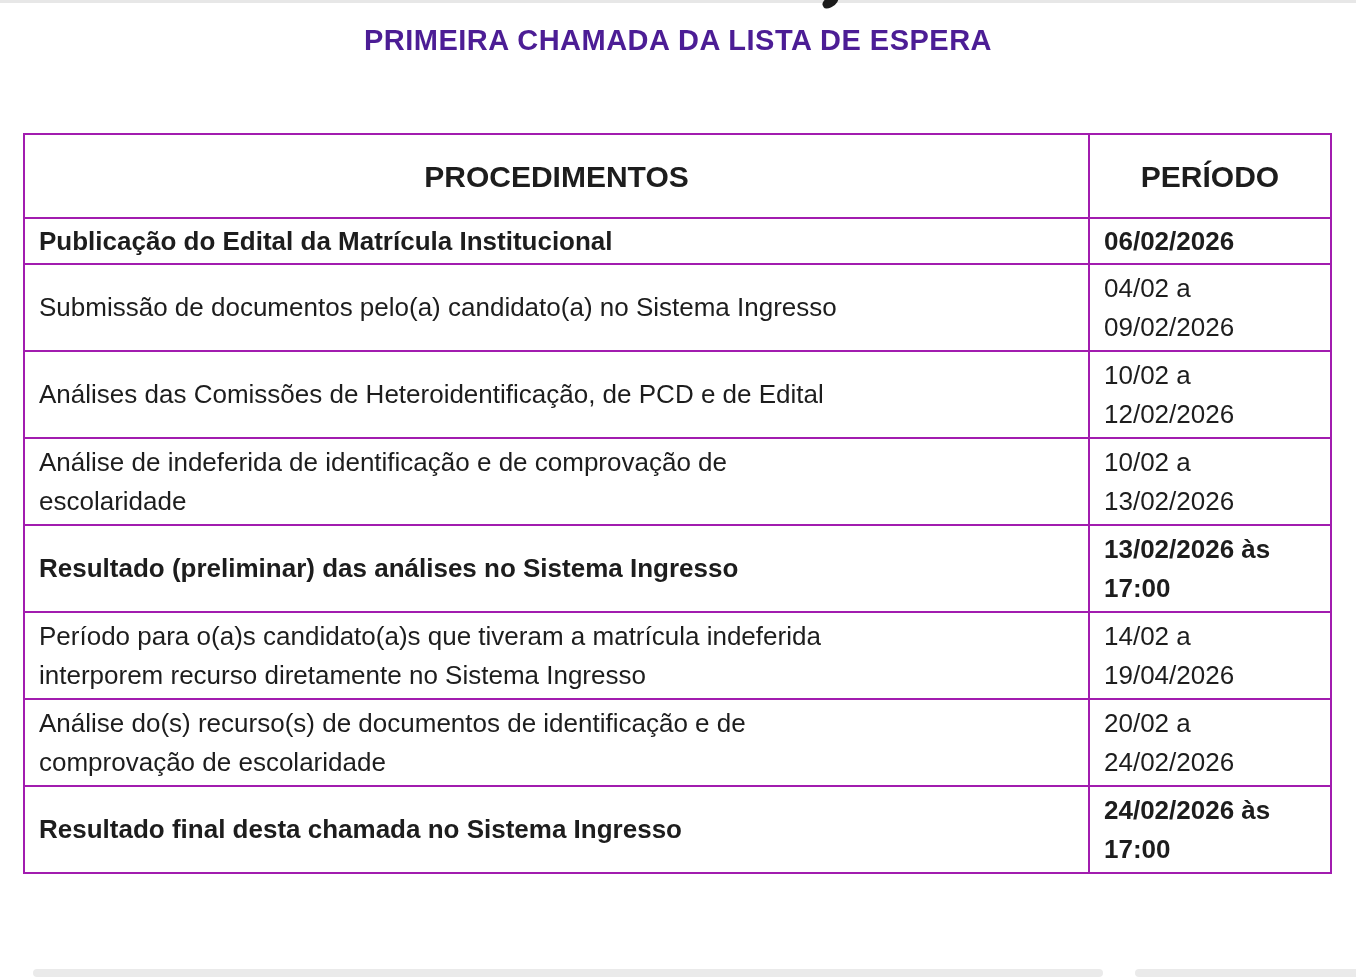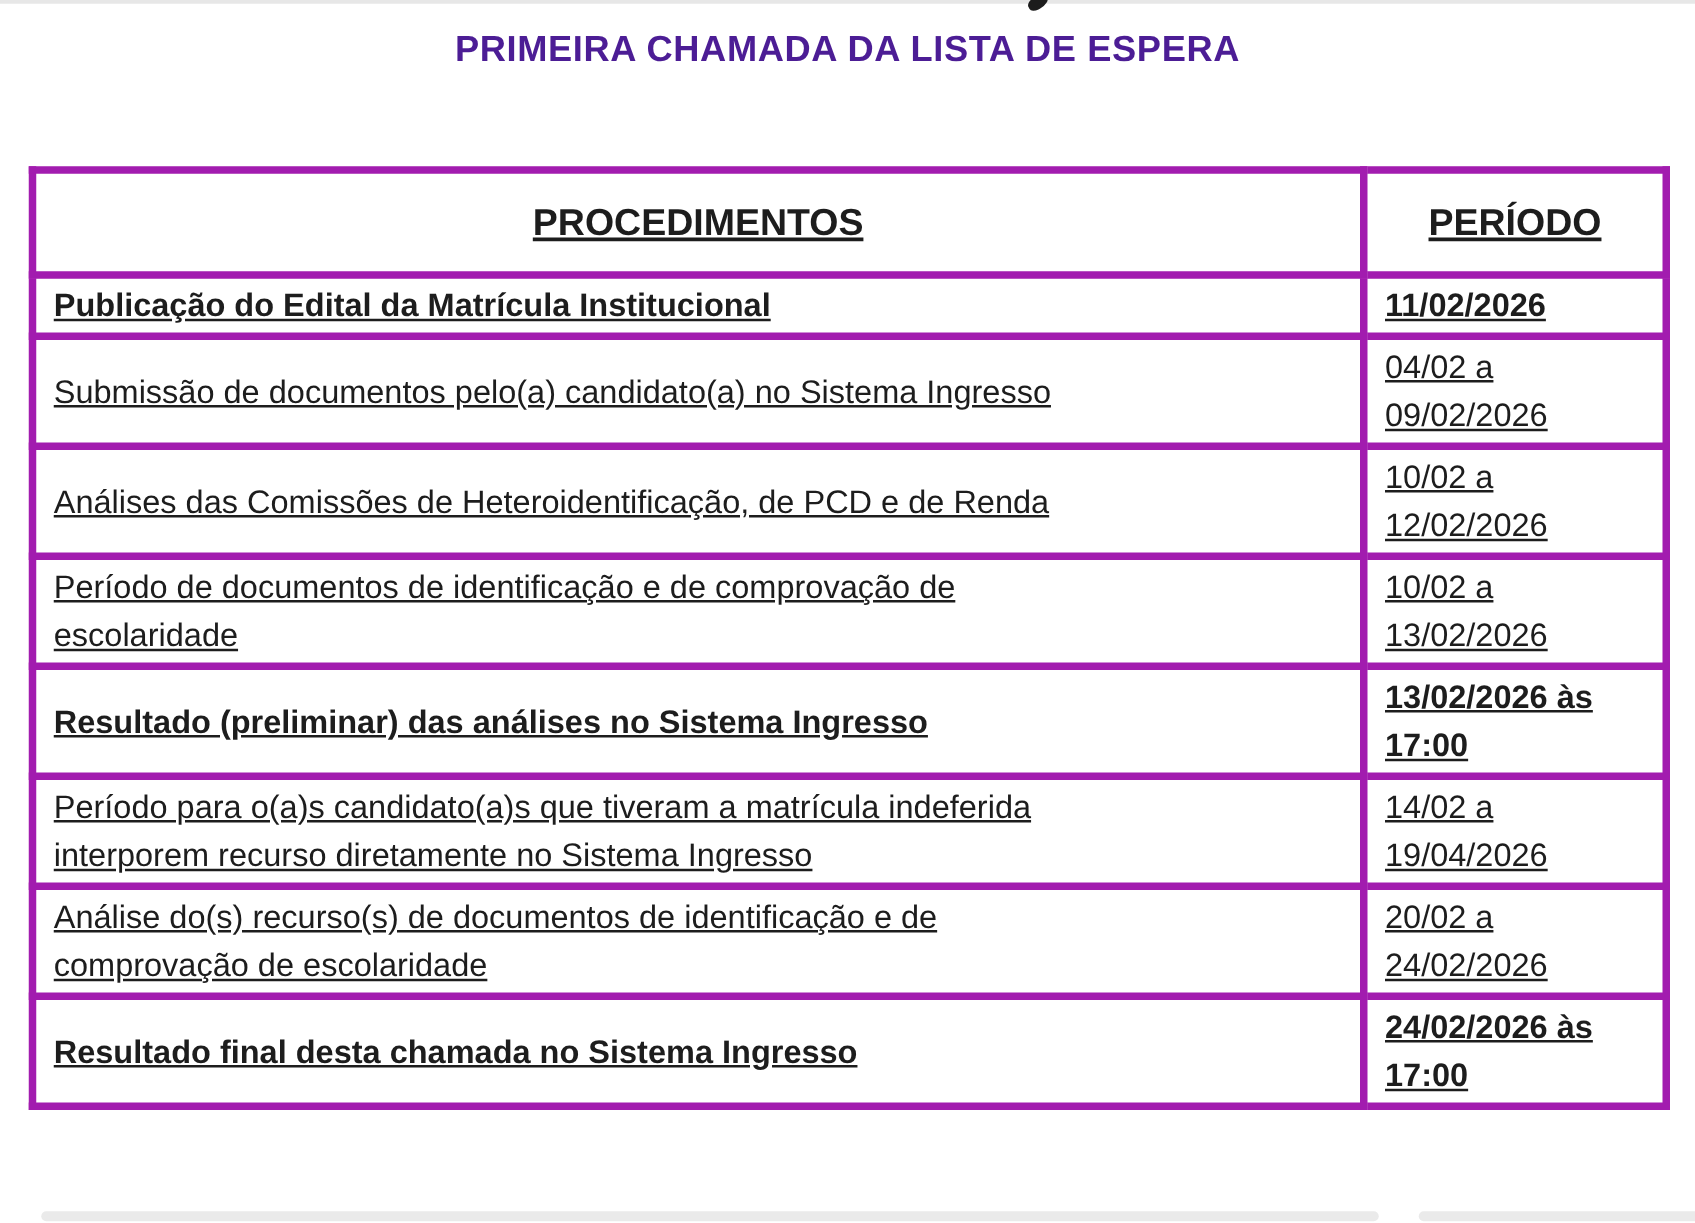--- a/index.html
+++ b/index.html
@@ -18,24 +18,24 @@
     position:absolute;left:0;top:24px;width:100%;text-align:center;
     font-size:29px;font-weight:bold;letter-spacing:.5px;color:#4c1d95;
   }
   .schedule-table{
     position:absolute;left:23px;top:133px;width:1307px;
     border-collapse:collapse;table-layout:fixed;
   }
   .schedule-table col.c-proc{width:1065px;}
   .schedule-table col.c-period{width:242px;}
   .schedule-table td,.schedule-table th{
-    border:6px solid #a21caf;
+    border:2px solid #a21caf;
     font-size:26px;line-height:1.5;vertical-align:middle;
     padding:2px 12px 2px 14px;text-align:left;font-weight:normal;
-    white-space:pre-line;overflow:hidden;color:#1d1d1d;text-decoration:underline;
+    white-space:pre-line;overflow:hidden;color:#1d1d1d;
   }
   .schedule-table th{
     text-align:center;font-weight:bold;font-size:30px;padding:0 6px;white-space:normal;
   }
   tr.h-header{height:84px;}
   tr.h-single{height:46px;}
   tr.h-double{height:87px;}
   tr.bold td{font-weight:bold;}
   .bottom-strip{
     position:absolute;top:969px;height:8px;background:#eaeaea;border-radius:5px;
@@ -56,34 +56,34 @@
       <col class="c-proc">
       <col class="c-period">
     </colgroup>
   <tbody>
     <tr class="h-header">
       <th>PROCEDIMENTOS</th>
       <th>PERÍODO</th>
     </tr>
     <tr class="h-single bold">
       <td>Publicação do Edital da Matrícula Institucional</td>
-      <td>11/02/2026</td>
+      <td>06/02/2026</td>
     </tr>
     <tr class="h-double">
       <td>Submissão de documentos pelo(a) candidato(a) no Sistema Ingresso</td>
       <td>04/02 a
 09/02/2026</td>
     </tr>
     <tr class="h-double">
-      <td>Análises das Comissões de Heteroidentificação, de PCD e de Renda</td>
+      <td>Análises das Comissões de Heteroidentificação, de PCD e de Edital</td>
       <td>10/02 a
 12/02/2026</td>
     </tr>
     <tr class="h-double">
-      <td>Período de documentos de identificação e de comprovação de
+      <td>Análise de indeferida de identificação e de comprovação de
 escolaridade</td>
       <td>10/02 a
 13/02/2026</td>
     </tr>
     <tr class="h-double bold">
       <td>Resultado (preliminar) das análises no Sistema Ingresso</td>
       <td>13/02/2026 às
 17:00</td>
     </tr>
     <tr class="h-double">

